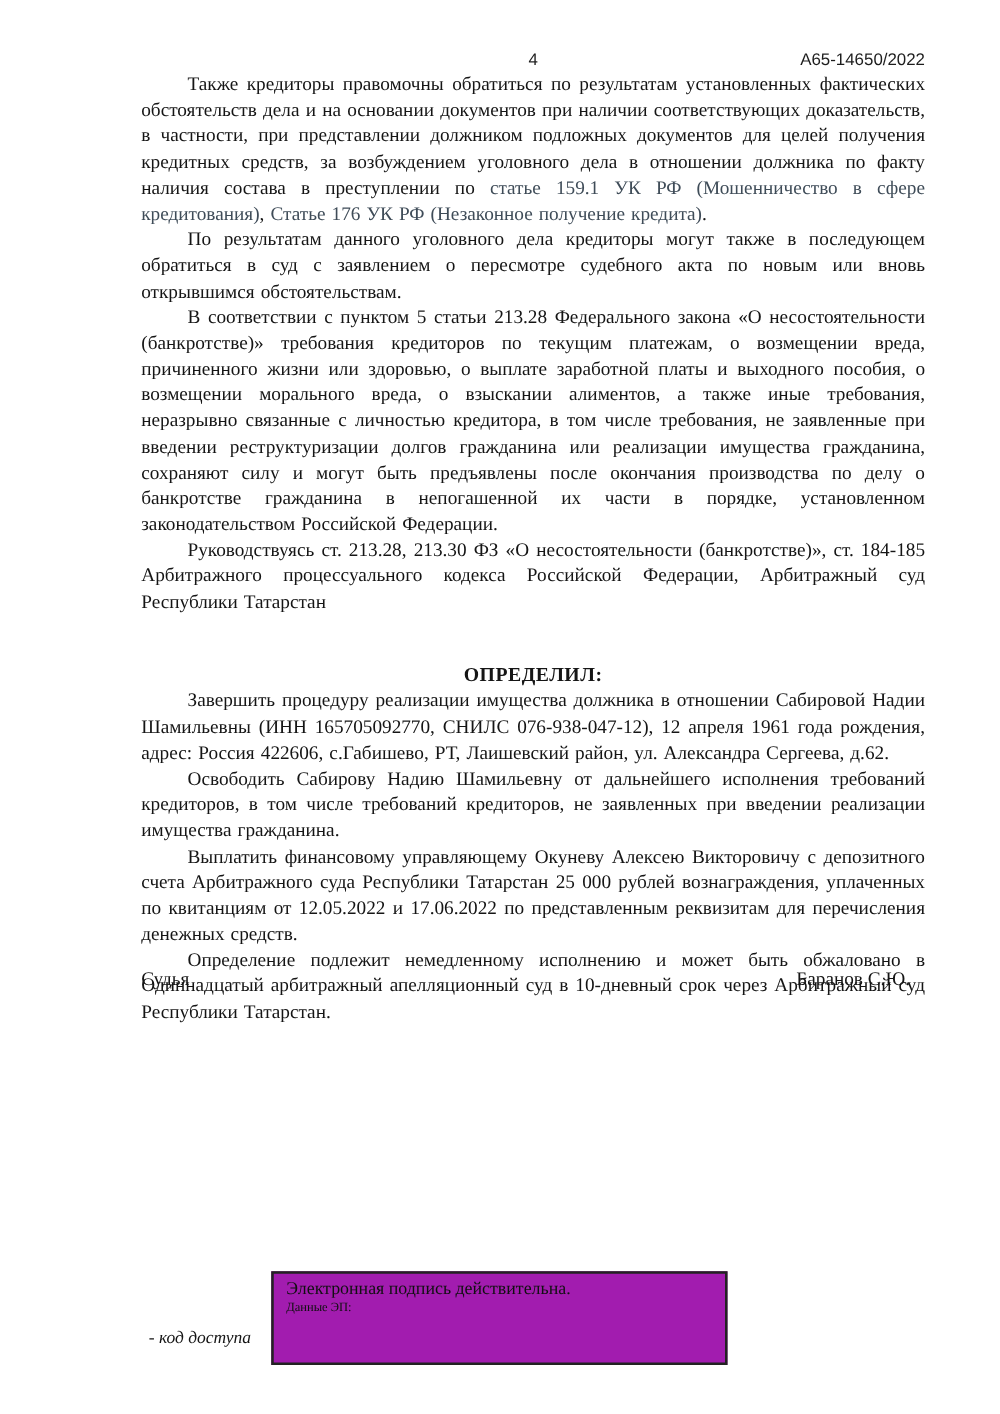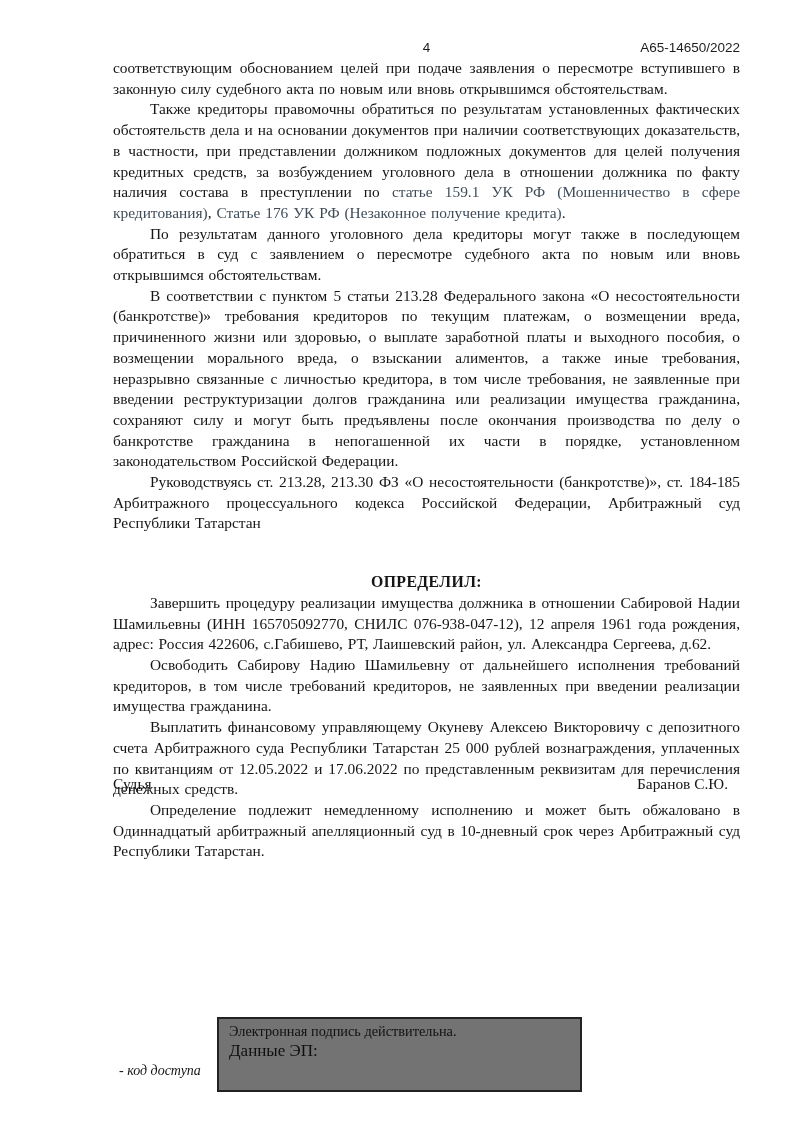--- a/index.html
+++ b/index.html
@@ -25,40 +25,39 @@
     margin-top:38px; letter-spacing:0.4px;
   }
   .sig-row {
     position:absolute; top:775px; left:113px; width:615px;
     display:flex; justify-content:space-between; font-size:15.4px;
   }
   .access-code { position:absolute; left:119px; top:1063px; font-size:14px; color:#141414;font-style:italic; }
   .stamp-box {
     position:absolute; left:217px; top:1017px; width:365px; height:75px;
     border:2px solid #222222; box-sizing:border-box; padding:4px 8px 0 10px;
-    background:#737373;
+    background:#a21caf;
   }
   .stamp-title { font-size:14.3px; color:#101010; }
   .stamp-row2 { display:flex; align-items:flex-start; margin-top:1px; }
-  .ep-label { font-size:17px; white-space:nowrap; color:#101010; }
+  .ep-label { font-size:10px; white-space:nowrap; color:#101010; }
   .ep-details { margin-left:12px; font-size:10.6px; line-height:13.4px; padding-top:3px; color:#101010; }
 </style>
 </head>
 <body>
 
 <div class="page">
 
   <div class="header">
     <span class="page-num">4</span>
     <span class="case-num">А65-14650/2022</span>
   </div>
 
   <div class="body-col">
     <div id="paras-main">
-        <p class="para"><span>соответствующим обоснованием целей при подаче заявления о пересмотре вступившего в законную силу судебного акта по новым или вновь открывшимся обстоятельствам.</span></p>
         <p class="para indent"><span>Также кредиторы правомочны обратиться по результатам установленных фактических обстоятельств дела и на основании документов при наличии соответствующих доказательств, в частности, при представлении должником подложных документов для целей получения кредитных средств, за возбуждением уголовного дела в отношении должника по факту наличия состава в преступлении по </span><span class="law-link">статье 159.1 УК РФ (Мошенничество в сфере кредитования)</span><span>, </span><span class="law-link">Статье 176 УК РФ (Незаконное получение кредита)</span><span>.</span></p>
         <p class="para indent"><span>По результатам данного уголовного дела кредиторы могут также в последующем обратиться в суд с заявлением о пересмотре судебного акта по новым или вновь открывшимся обстоятельствам.</span></p>
         <p class="para indent"><span>В соответствии с пунктом 5 статьи 213.28 Федерального закона «О несостоятельности (банкротстве)» требования кредиторов по текущим платежам, о возмещении вреда, причиненного жизни или здоровью, о выплате заработной платы и выходного пособия, о возмещении морального вреда, о взыскании алиментов, а также иные требования, неразрывно связанные с личностью кредитора, в том числе требования, не заявленные при введении реструктуризации долгов гражданина или реализации имущества гражданина, сохраняют силу и могут быть предъявлены после окончания производства по делу о банкротстве гражданина в непогашенной их части в порядке, установленном законодательством Российской Федерации.</span></p>
         <p class="para indent"><span>Руководствуясь ст. 213.28, 213.30 ФЗ «О несостоятельности (банкротстве)», ст. 184-185 Арбитражного процессуального кодекса Российской Федерации, Арбитражный суд Республики Татарстан</span></p>
       </div>
     <div class="ruling-heading">ОПРЕДЕЛИЛ:</div>
     <div id="paras-ruling">
         <p class="para indent"><span>Завершить процедуру реализации имущества должника в отношении Сабировой Надии Шамильевны (ИНН 165705092770, СНИЛС 076-938-047-12), 12 апреля 1961 года рождения, адрес: Россия 422606, с.Габишево, РТ, Лаишевский район, ул. Александра Сергеева, д.62.</span></p>
         <p class="para indent"><span>Освободить Сабирову Надию Шамильевну от дальнейшего исполнения требований кредиторов, в том числе требований кредиторов, не заявленных при введении реализации имущества гражданина.</span></p>
         <p class="para indent"><span>Выплатить финансовому управляющему Окуневу Алексею Викторовичу с депозитного счета Арбитражного суда Республики Татарстан 25 000 рублей вознаграждения, уплаченных по квитанциям от 12.05.2022 и 17.06.2022 по представленным реквизитам для перечисления денежных средств.</span></p>

